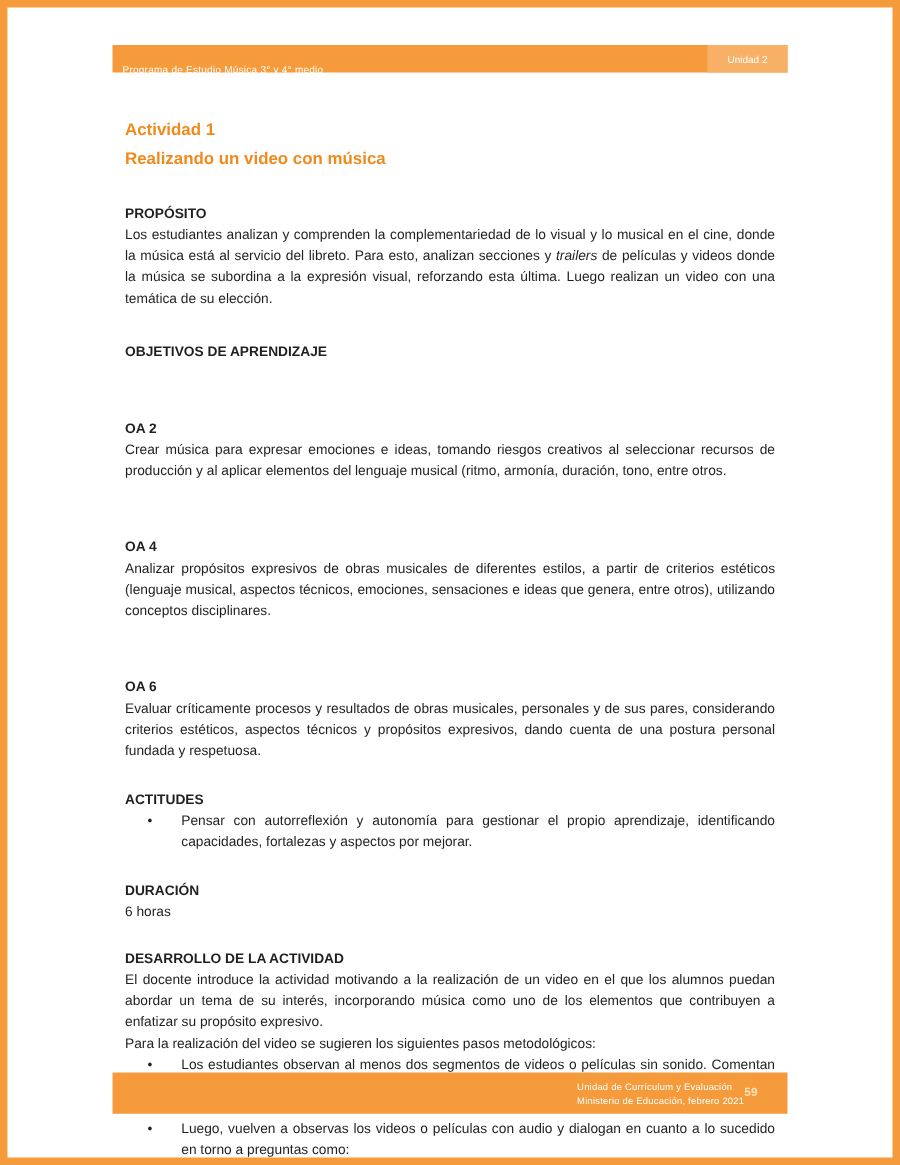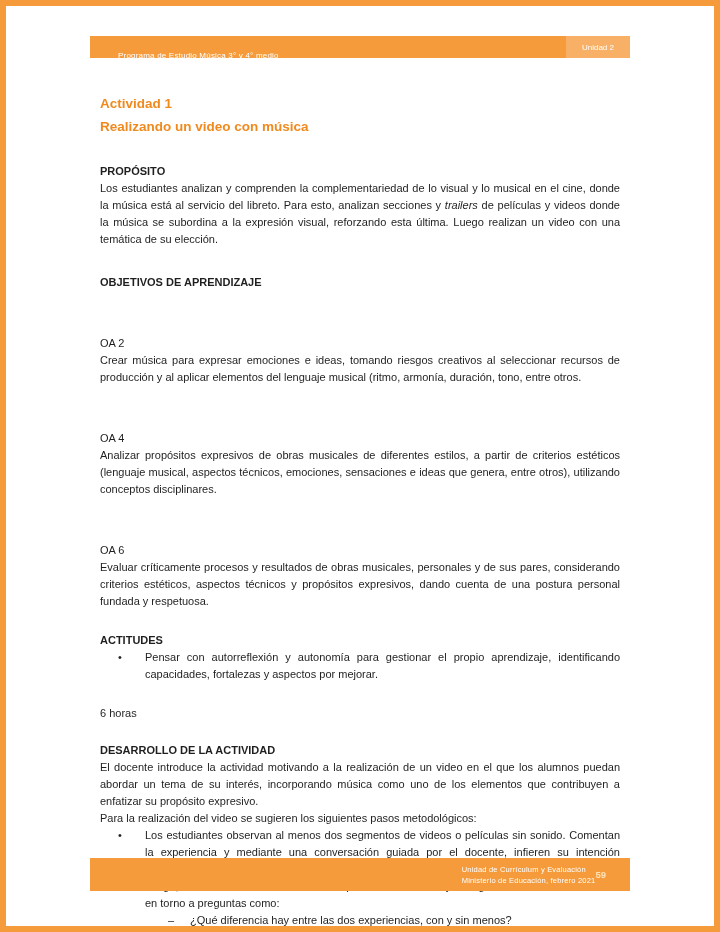--- a/index.html
+++ b/index.html
@@ -8,31 +8,31 @@
     --orange-dark:#F18A1E;
     --ink:#1f1f1f;
   }
   *{margin:0;padding:0;box-sizing:border-box;}
   html,body{width:720px;height:932px;}
   body{font-family:"Liberation Sans","DejaVu Sans",sans-serif;background:#ffffff;color:var(--ink);}
   .page{position:relative;width:720px;height:932px;background:#fff;border:6px solid var(--orange);overflow:hidden;}
 
   
   .header-bar{margin:30px 0 0 84px;width:540px;height:22px;background:var(--orange);display:flex;align-items:center;justify-content:space-between;}
-  .header-title{color:#fff;font-size:8px;padding-left:28px;letter-spacing:.2px;margin-top:16px;}
+  .header-title{color:#fff;font-size:8px;padding-left:8px;letter-spacing:.2px;margin-top:16px;}
   .unit-badge{background:var(--orange-light);color:#fff;font-size:8px;height:22px;display:flex;align-items:center;padding:0 16px;}
 
   
   .content{padding:37px 94px 0 94px;}
   .activity-title,.activity-subtitle{color:var(--orange-dark);font-weight:bold;font-size:13.5px;line-height:17px;}
   .activity-subtitle{margin-top:6px;}
   .sec-heading{font-weight:bold;font-size:11px;line-height:17px;}
   .body,.oa-text,.bullet-text,.oa-label{font-size:11px;line-height:17px;}
   .body,.oa-text,.bullet-text{text-align:justify;}
-  .oa-label{font-weight:normal;margin-top:44px;}
+  .oa-label{font-weight:bold;margin-top:44px;}
 
   .sec-proposito{margin-top:28px;}
   .sec-objetivos{margin-top:26px;}
   .oa-group-first{margin-top:20px;}
   .oa-group{margin-top:4px;}
   .sec-actitudes{margin-top:22px;}
   .sec-duracion{margin-top:22px;}
   .sec-desarrollo{margin-top:20px;}
 
   
@@ -89,20 +89,21 @@
 
     <div class="sec-actitudes">
       <div class="sec-heading">ACTITUDES</div>
       <div class="bullet">
         <span class="marker">•</span>
         <span class="bullet-text">Pensar con autorreflexión y autonomía para gestionar el propio aprendizaje, identificando capacidades, fortalezas y aspectos por mejorar.</span>
       </div>
     </div>
 
     <div class="sec-duracion">
+      <div class="sec-heading">DURACIÓN</div>
       <p class="body">6 horas</p>
     </div>
 
     <div class="sec-desarrollo">
       <div class="sec-heading">DESARROLLO DE LA ACTIVIDAD</div>
       <p class="body">El docente introduce la actividad motivando a la realización de un video en el que los alumnos puedan abordar un tema de su interés, incorporando música como uno de los elementos que contribuyen a enfatizar su propósito expresivo.</p>
       <p class="body">Para la realización del video se sugieren los siguientes pasos metodológicos:</p>
 
       <div class="bullet">
         <span class="marker">•</span>

